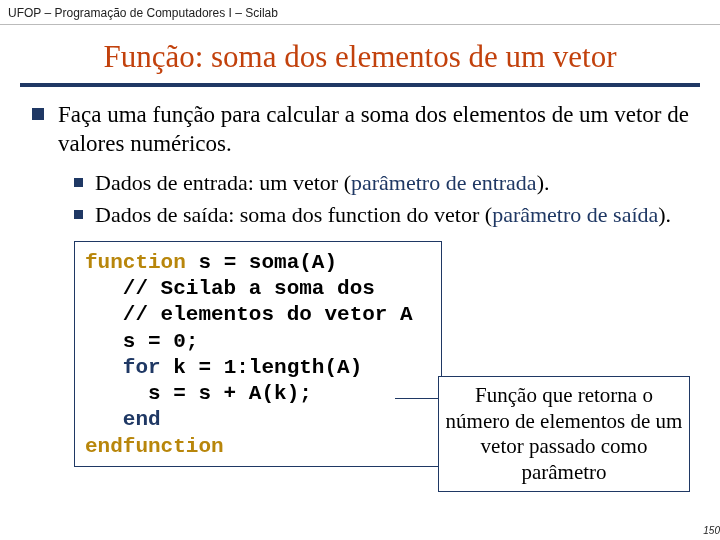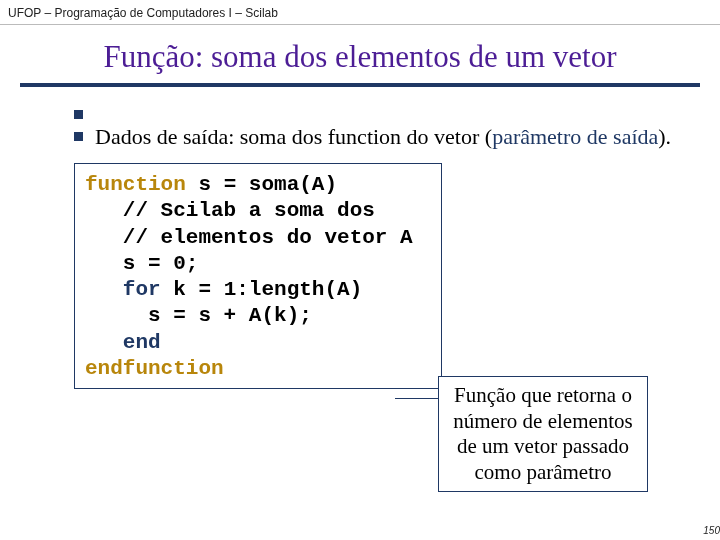--- a/index.html
+++ b/index.html
@@ -13,21 +13,21 @@
   .header-bar {
     font-family: Arial, sans-serif;
     font-size: 12px;
     color: #222;
     padding: 6px 0 4px 8px;
     border-bottom: 1px solid #bbb;
   }
   .title {
     text-align: center;
     font-size: 31px;
-    color: #4c1d95;
+    color: #c2410c;
     padding: 14px 0 8px 0;
   }
   .title-rule {
     margin: 0 20px 14px 20px;
     height: 4px;
     border-top: 3px solid #1f3864;
     border-bottom: 1px solid #1f3864;
   }
   .content { padding: 0 26px 0 32px; }
   .L1 { display: flex; margin-bottom: 10px; }
@@ -61,21 +61,21 @@
     line-height: 1.25;
     color: #000;
     white-space: pre;
   }
   .kw { color: #b8860b; } 
   .kw2 { color: #1f3864; margin-top: 40px; }
   .callout {
     position: absolute;
     left: 438px;
     top: 376px;
-    width: 210px;
+    width: 252px;
     border: 1px solid #1f3864;
     background: #fff;
     font-size: 21px;
     color: #000;
     text-align: center;
     padding: 6px 6px 6px 6px;
     line-height: 1.22;
   }
   .connector {
     position: absolute;
@@ -98,24 +98,31 @@
 </head>
 <body>
 
 <div class="header-bar">UFOP – Programação de Computadores I – Scilab</div>
 
 <div class="title">Função: soma dos elementos de um vetor</div>
 <div class="title-rule"></div>
 
 <div class="content">
 
+  <div class="L1">
+    <div class="bullet"></div>
+    <div class="txt">Faça uma função para calcular a soma dos elementos de um vetor de valores numéricos.</div>
+  </div>
 
   <div class="L2-group">
     <div class="L2">
       <div class="bullet"></div>
+      <div class="txt">
+        <span>Dados de entrada: um vetor (</span><span class="paren">parâmetro de entrada</span><span>).</span>
+      </div>
     </div>
     <div class="L2">
       <div class="bullet"></div>
       <div class="txt">
         <span>Dados de saída: soma dos function do vetor (</span><span class="paren">parâmetro de saída</span><span>).</span>
       </div>
     </div>
   </div>
 
   <div class="codebox"><span class="kw">function</span><span> s = soma(A)</span>

